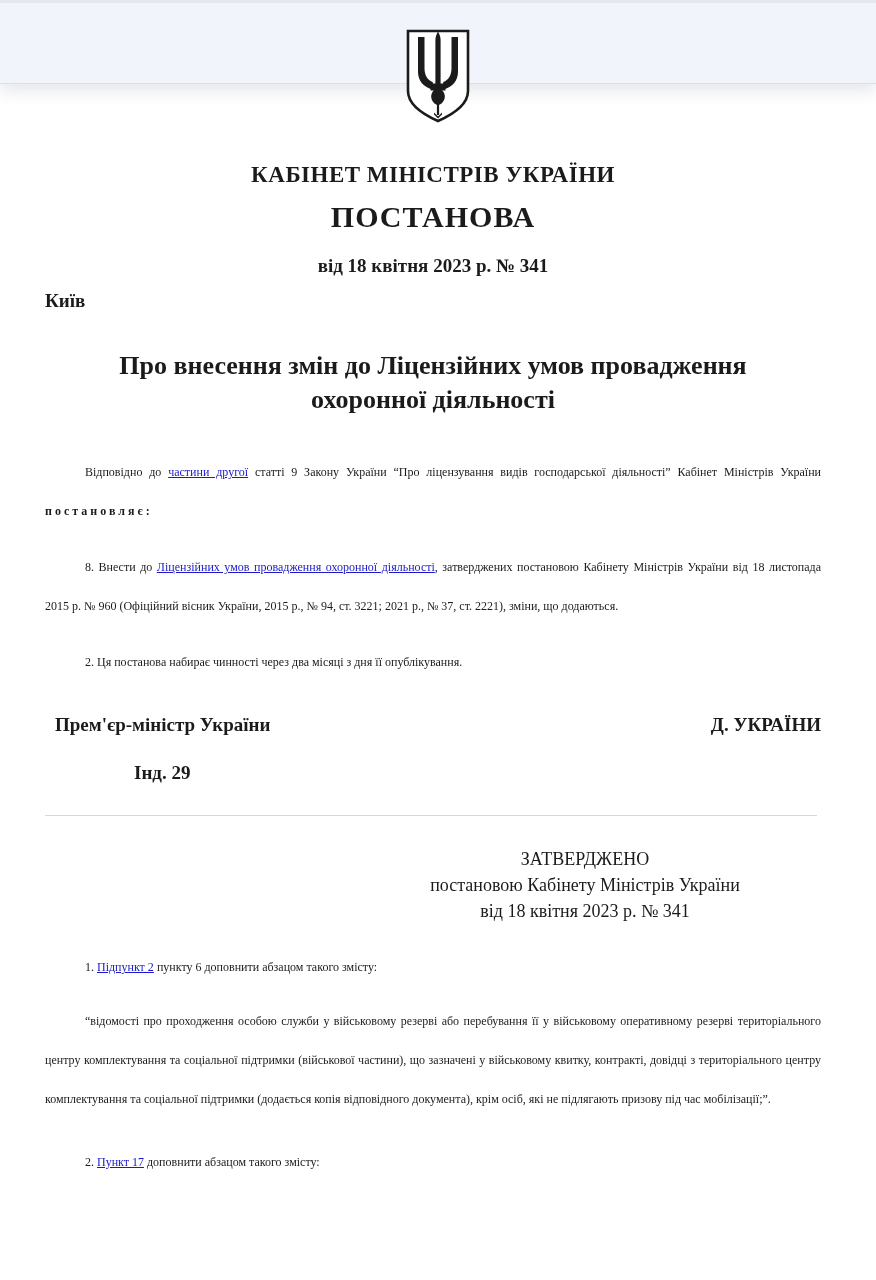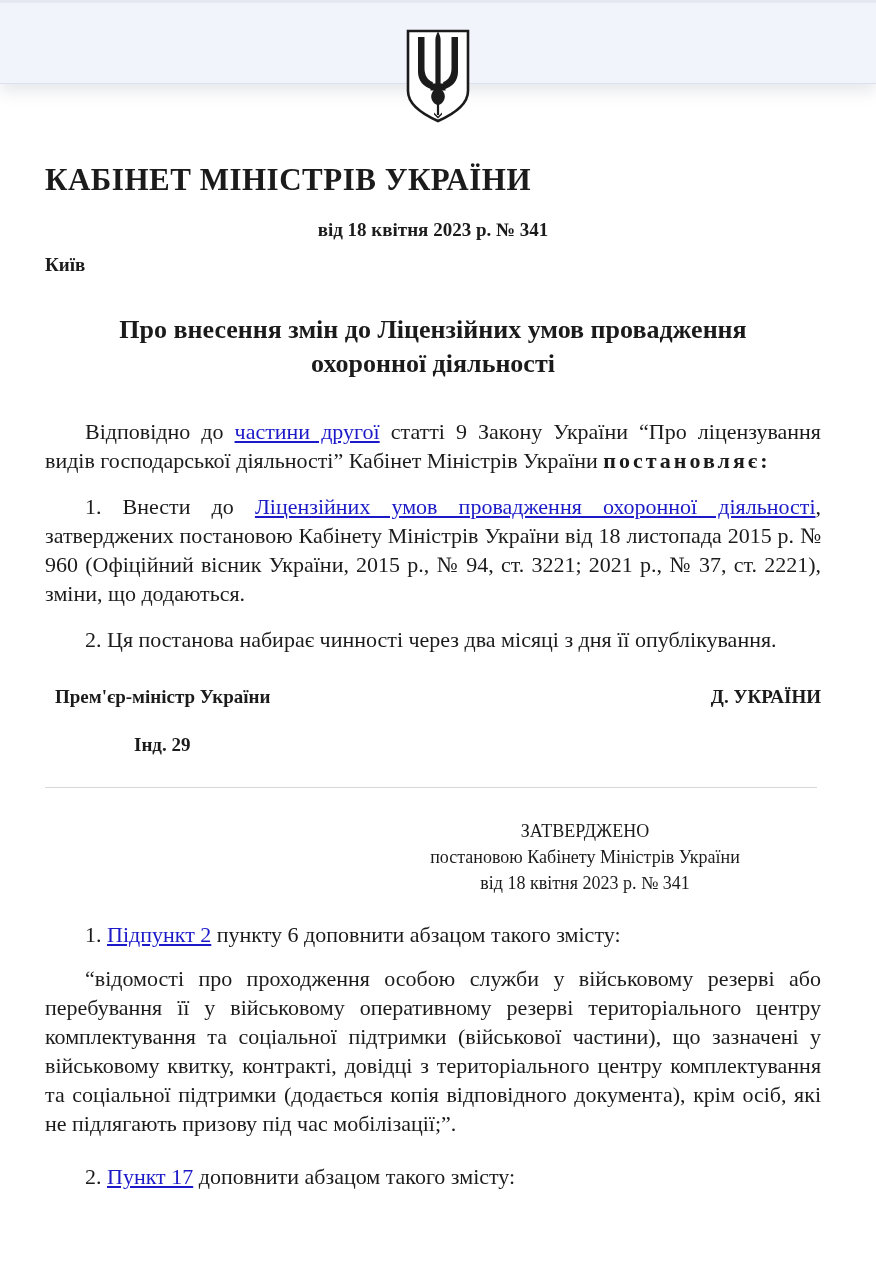--- a/index.html
+++ b/index.html
@@ -23,43 +23,43 @@
   }
   .emblem {
     position:absolute; left:50%; transform:translateX(-50%);
     top:28px; width:68px; height:96px; z-index:5;
   }
 
   
   .doc { padding:0 55px 30px 45px; }
 
   .org-title {
-    margin-top:78px; text-align:left;
-    font-size:31px; font-weight:bold; letter-spacing:0.5px;
+    margin-top:78px; text-align:center;
+    font-size:23px; font-weight:bold; letter-spacing:0.5px;
   }
   .doc-type {
     margin-top:12px; text-align:center;
     font-size:30px; font-weight:bold; letter-spacing:1px;
   }
   .date-line {
     margin-top:21px; text-align:center;
     font-size:19px; font-weight:bold;
   }
   .city-line {
     margin-top:13px; text-align:left;
     font-size:19px; font-weight:bold;
   }
   .main-title {
     margin:37px auto 0; max-width:680px; text-align:center;
     font-size:26px; font-weight:bold; line-height:34px;
   }
 
   p.body-par {
     margin-top:17px;
-    font-size:22px; line-height:29px;
+    font-size:12px; line-height:39px;
     text-align:justify; text-indent:40px;
   }
   p.preamble { margin-top:36px; }
 
   a.doclink, .doclink {
     color:#1b19c8; text-decoration:underline; cursor:pointer;
   }
   .bold-spaced { font-weight:bold; letter-spacing:3px; }
 
   .sig-row {
@@ -108,28 +108,29 @@
         <path d="M34 59 C38.2 61.5 40.8 64.8 40.8 68.3 C40.8 72.8 37.8 76.2 34 77.5 C30.2 76.2 27.2 72.8 27.2 68.3 C27.2 64.8 29.8 61.5 34 59 Z"></path>
         <path d="M32.9 77 H35.1 V87 H32.9 Z"></path>
         <path d="M30 84.5 L34 88.5 L38 84.5 L38 86.5 L34 90.5 L30 86.5 Z"></path>
       </g>
     </svg>
   </div>
 
   <div class="doc">
 
     <div class="org-title">КАБІНЕТ МІНІСТРІВ УКРАЇНИ</div>
+    <div class="doc-type">ПОСТАНОВА</div>
     <div class="date-line">від 18 квітня 2023 р. № 341</div>
     <div class="city-line">Київ</div>
 
     <div class="main-title">Про внесення змін до Ліцензійних умов провадження охоронної діяльності</div>
 
     <p class="body-par preamble"><span>Відповідно до </span><a class="doclink">частини другої</a><span> статті 9 Закону України “Про ліцензування видів господарської діяльності” Кабінет Міністрів України </span><span class="bold-spaced">постановляє:</span></p>
 
-    <p class="body-par"><span>1. Внести до </span><a class="doclink">Ліцензійних умов провадження охоронної діяльності</a><span>, затверджених постановою Кабінету Міністрів України від 18 листопада 2015 р. № 960 (Офіційний вісник України, 2015 р., № 94, ст. 3221; 2021 р., № 37, ст. 2221), зміни, що додаються.</span></p>
+    <p class="body-par"><span>8. Внести до </span><a class="doclink">Ліцензійних умов провадження охоронної діяльності</a><span>, затверджених постановою Кабінету Міністрів України від 18 листопада 2015 р. № 960 (Офіційний вісник України, 2015 р., № 94, ст. 3221; 2021 р., № 37, ст. 2221), зміни, що додаються.</span></p>
 
     <p class="body-par">2. Ця постанова набирає чинності через два місяці з дня її опублікування.</p>
 
     <div class="sig-row">
       <span>Прем'єр-міністр України</span>
       <span>Д. УКРАЇНИ</span>
     </div>
 
     <div class="ind-line">Інд. 29</div>
 

